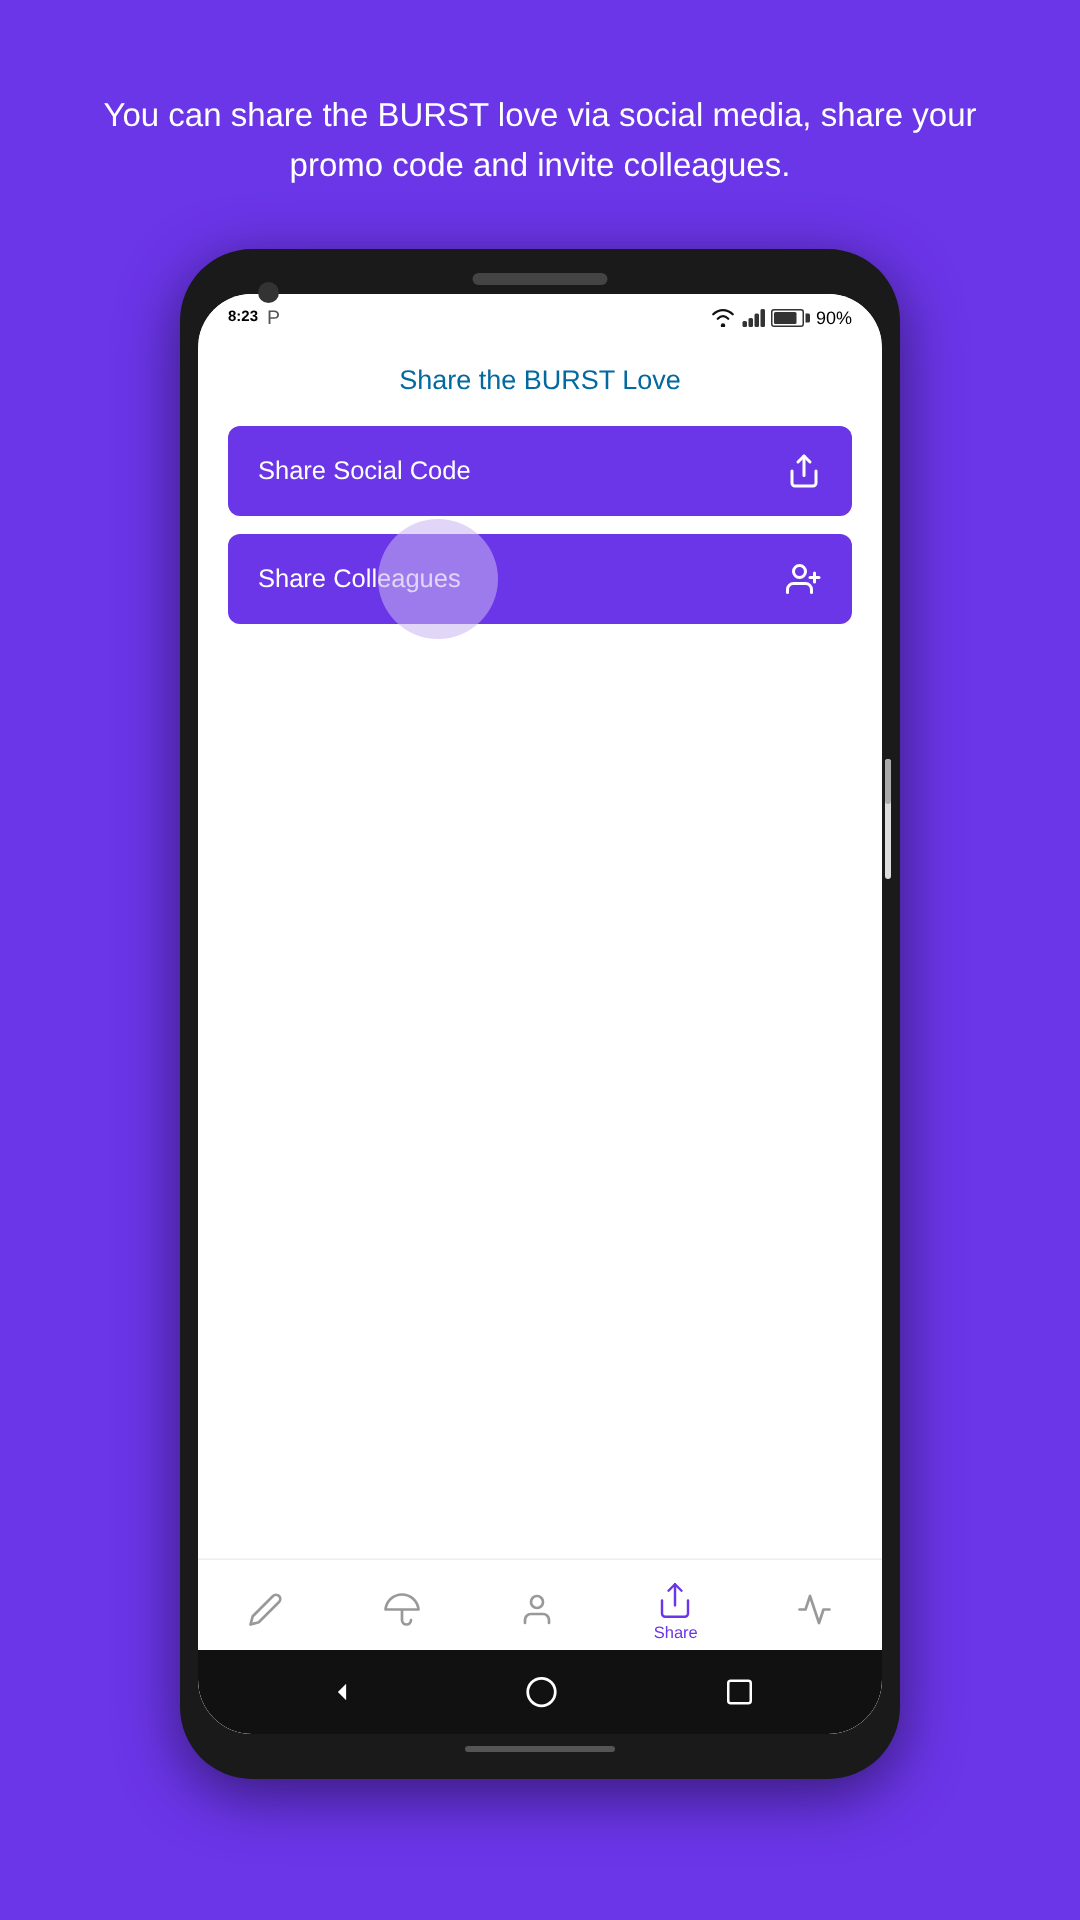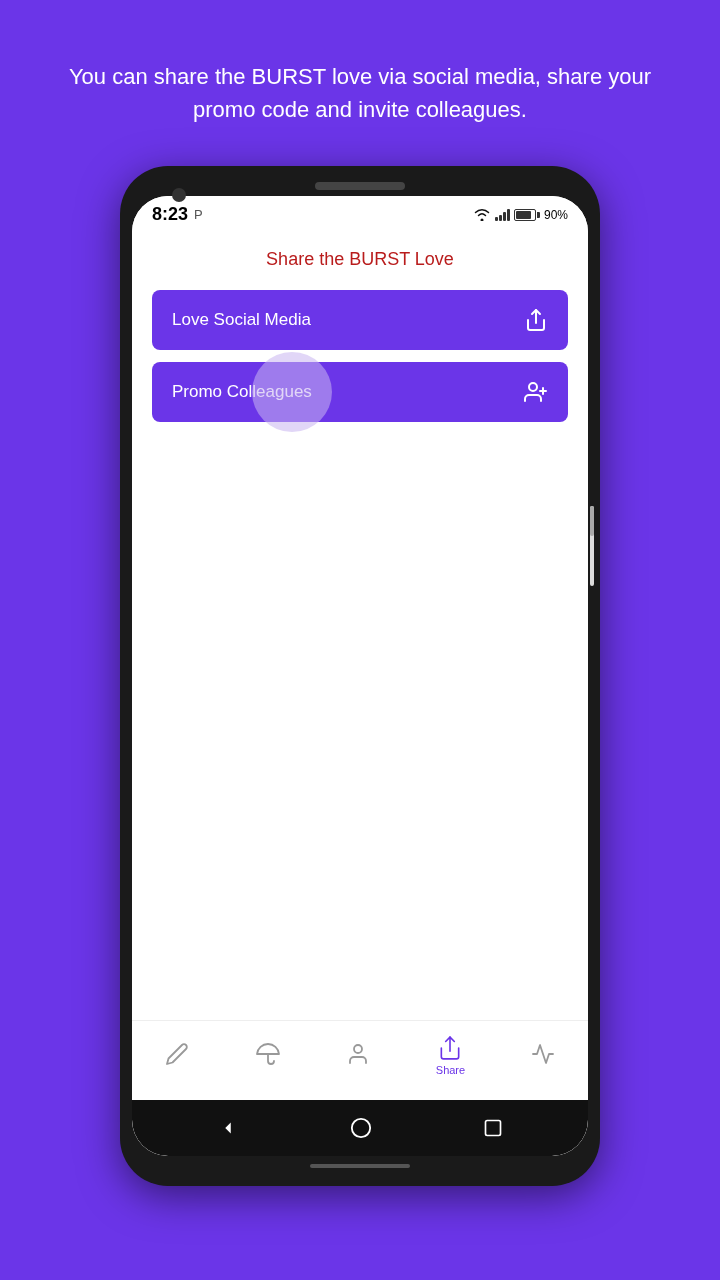--- a/index.html
+++ b/index.html
@@ -75,21 +75,21 @@
       font-weight: 500;
     }
 
     .status-left {
       display: flex;
       align-items: center;
       gap: 6px;
     }
 
     .status-time {
-      font-size: 18px;
+      font-size: 10px;
       font-weight: 600;
     }
 
     .status-p {
       font-size: 13px;
       color: #555;
     }
 
     .status-right {
       display: flex;
@@ -148,21 +148,21 @@
       flex: 1;
       padding: 16px 20px;
       display: flex;
       flex-direction: column;
     }
 
     .page-title {
       text-align: center;
       font-size: 18px;
       font-weight: 500;
-      color: #b91c1c;
+      color: #0369a1;
       margin-bottom: 20px;
     }
 
     .action-btn {
       display: flex;
       align-items: center;
       justify-content: space-between;
       background: #6b35e8;
       color: white;
       border: none;
@@ -196,21 +196,21 @@
       background: rgba(200, 180, 240, 0.55);
       border-radius: 50%;
       pointer-events: none;
     }
 
     
     .bottom-nav {
       display: flex;
       justify-content: space-around;
       align-items: center;
-      padding: 10px 0 20px 0;
+      padding: 10px 0 1px 0;
       border-top: 1px solid #eee;
       background: white;
     }
 
     .nav-item {
       display: flex;
       flex-direction: column;
       align-items: center;
       gap: 3px;
       cursor: pointer;
@@ -317,32 +317,32 @@
           <div class="battery-tip"></div>
         </div>
         <span class="battery-text">90%</span>
       </div>
     </div>
 
     <div class="screen-content">
       <h2 class="page-title">Share the BURST Love</h2>
 
       <button class="action-btn">
-        <span>Love Social Media</span>
+        <span>Share Social Code</span>
         <svg class="btn-icon" viewBox="0 0 24 24" fill="none" stroke="white" stroke-width="2" stroke-linecap="round" stroke-linejoin="round">
           <path d="M4 12v8a2 2 0 0 0 2 2h12a2 2 0 0 0 2-2v-8"></path>
           <polyline points="16 6 12 2 8 6"></polyline>
           <line x1="12" y1="2" x2="12" y2="15"></line>
         </svg>
       </button>
 
 
       <button class="action-btn invite-btn">
         <div class="ripple-overlay"></div>
-        <span>Promo Colleagues</span>
+        <span>Share Colleagues</span>
         <svg class="btn-icon" viewBox="0 0 24 24" fill="none" stroke="white" stroke-width="2" stroke-linecap="round" stroke-linejoin="round">
           <path d="M17 21v-2a4 4 0 0 0-4-4H5a4 4 0 0 0-4 4v2"></path>
           <circle cx="9" cy="7" r="4"></circle>
           <line x1="19" y1="8" x2="19" y2="14"></line>
           <line x1="22" y1="11" x2="16" y2="11"></line>
         </svg>
       </button>
     </div>
 
     <div class="bottom-nav">

